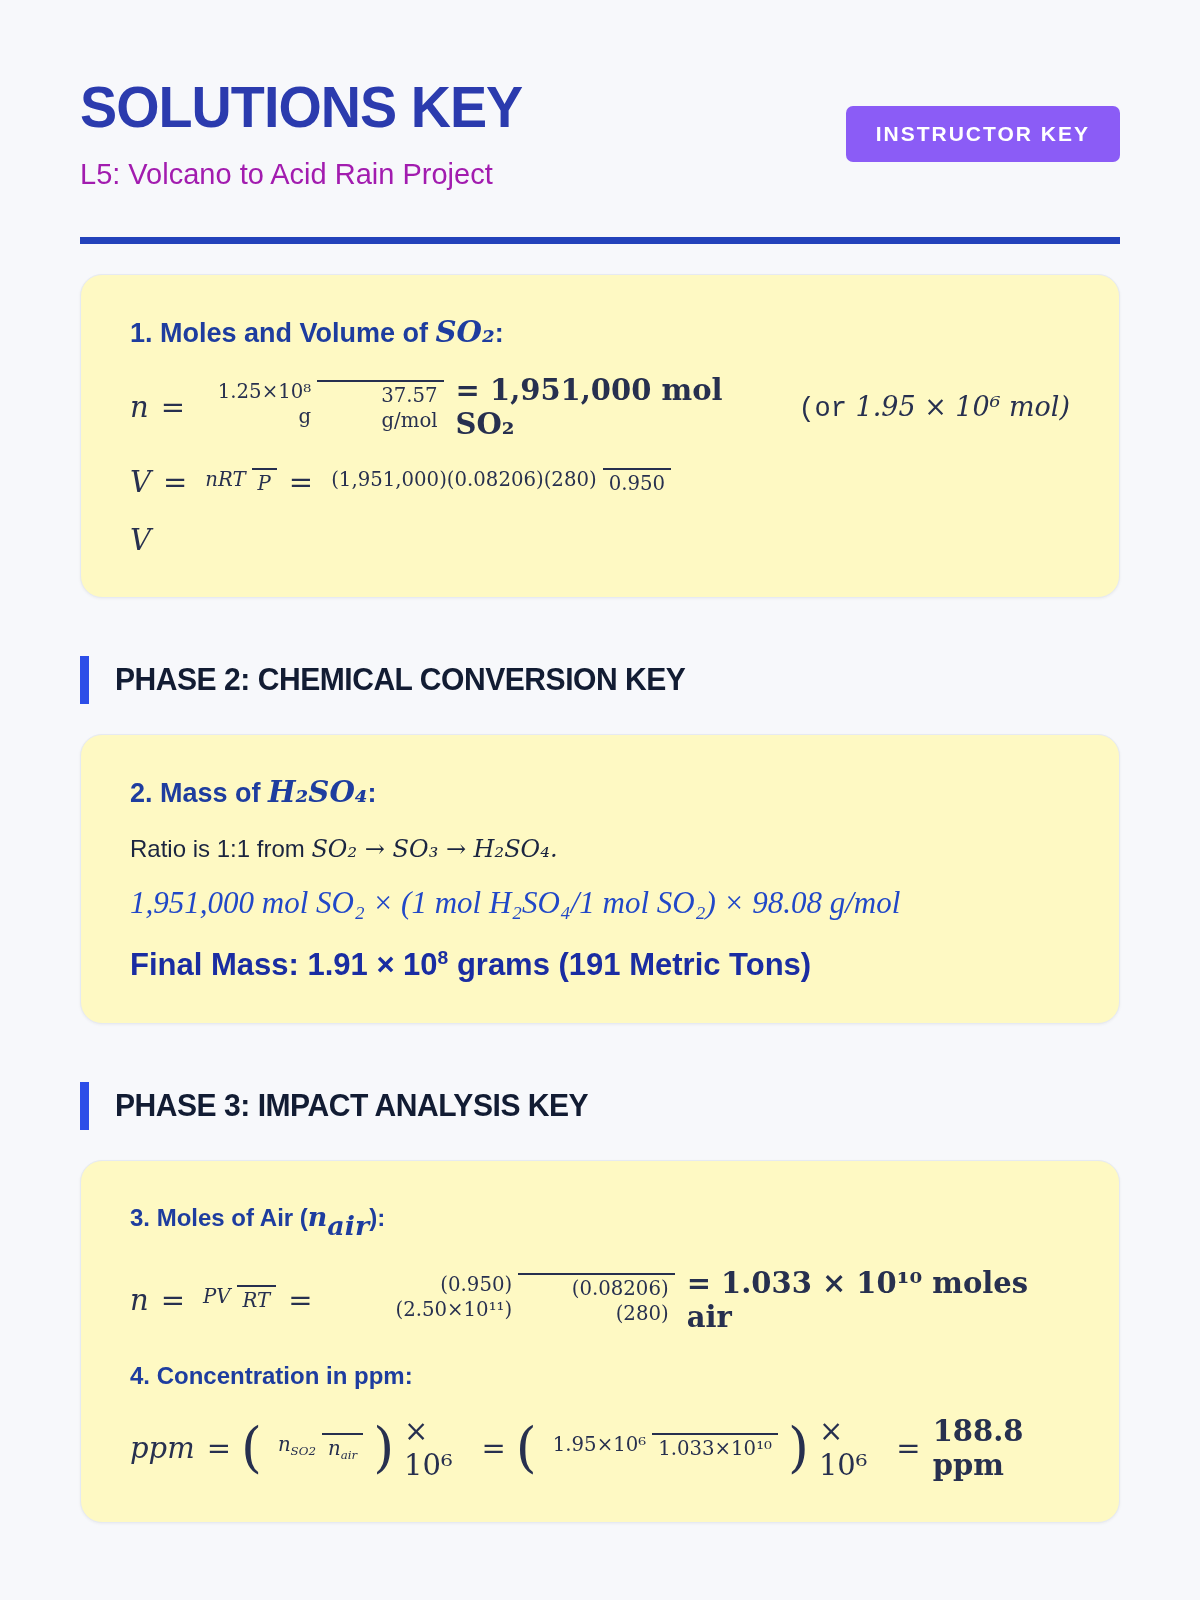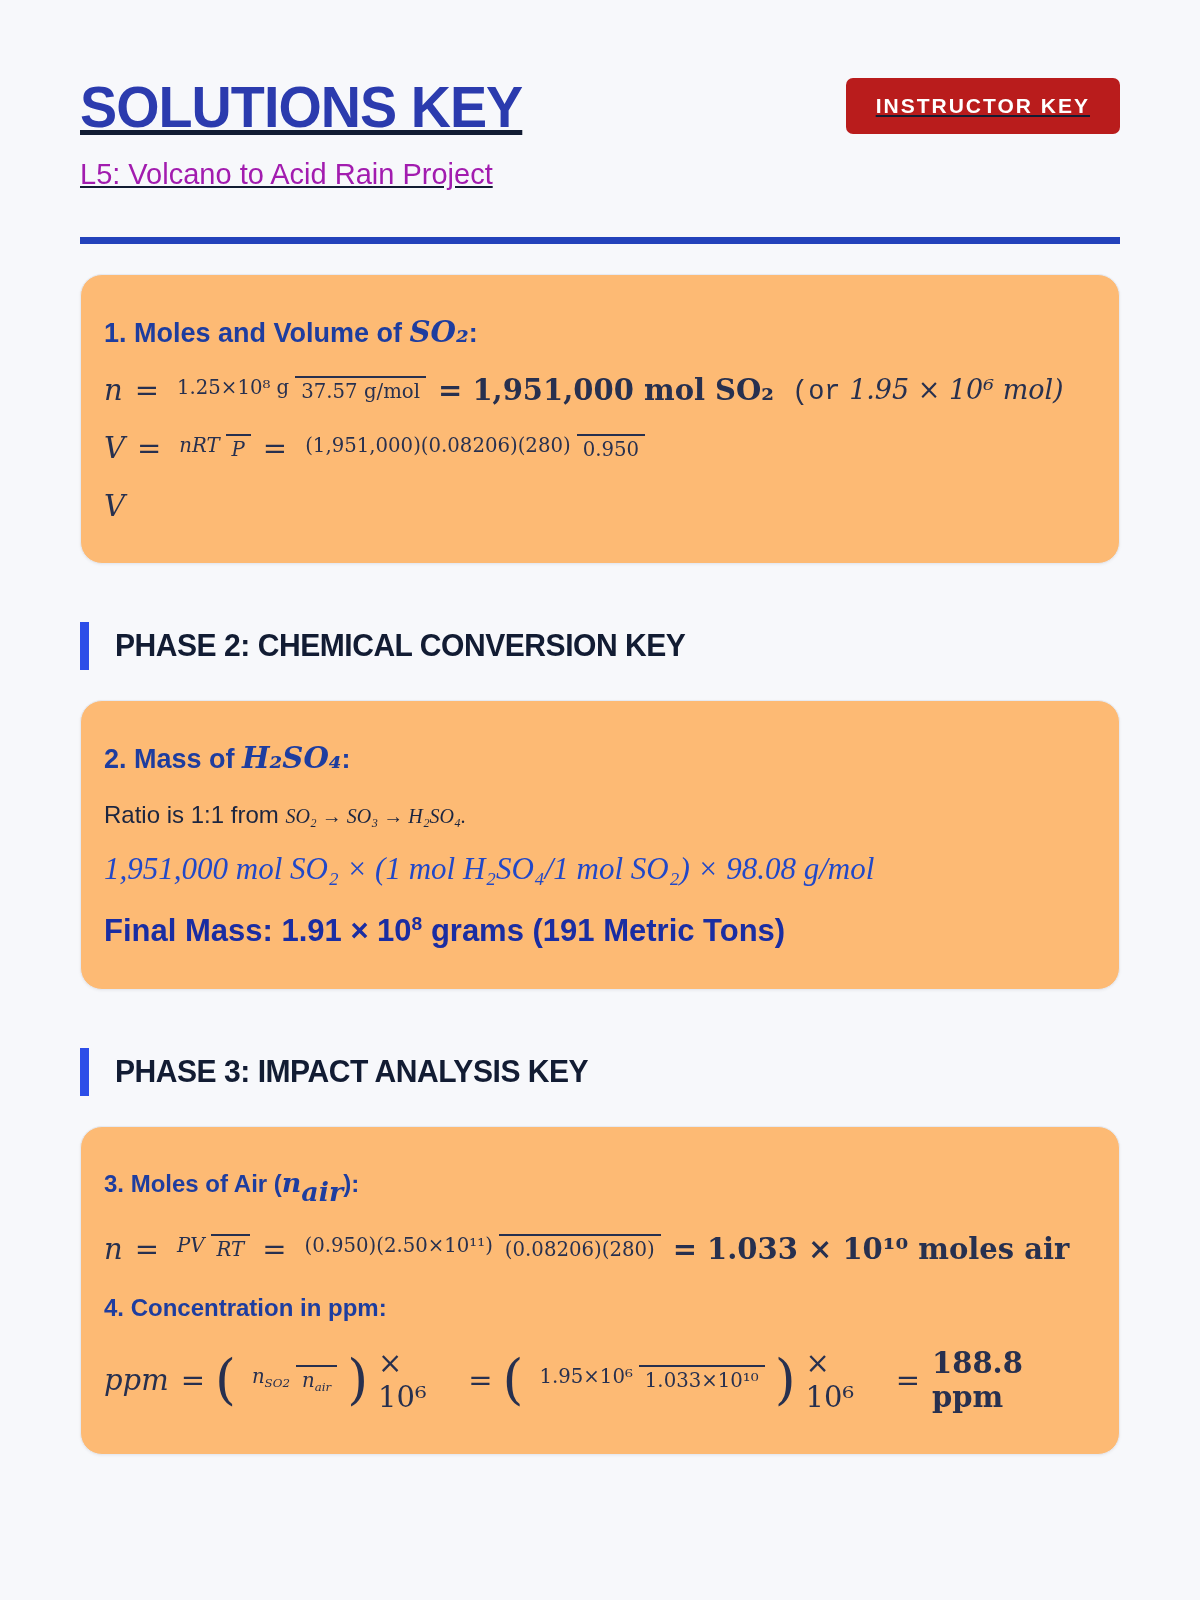--- a/index.html
+++ b/index.html
@@ -5,47 +5,47 @@
   * { margin:0; padding:0; box-sizing:border-box; }
   html,body { width:1200px; height:1600px; overflow:hidden; }
   body {
     background:#f7f8fb;
     font-family:"Liberation Sans","DejaVu Sans",sans-serif;
     color:#121c33;
   }
   .page { padding:78px 80px 0 80px; }
 
   
-  .header { display:flex; justify-content:space-between; align-items:flex-start;text-decoration:underline; }
+  .header { display:flex; justify-content:space-between; align-items:center; }
   .doc-title {
     font-size:58px; font-weight:900; letter-spacing:-1px;
     color:#2b3bae; line-height:1.0;
     transform:scaleX(0.96); transform-origin:left;
   }
   .subtitle { margin-top:22px; font-size:29px; color:#a21caf; }
   .badge {
-    background:#b91c1c; color:#ffffff; border:none; cursor:pointer;
+    background:#8b5cf6; color:#ffffff; border:none; cursor:pointer;
     font-family:"Liberation Sans","DejaVu Sans",sans-serif;
     font-size:21px; font-weight:700; letter-spacing:2px;
     padding:16px 30px; border-radius:7px; margin-bottom:2px;
   }
   .divider { margin-top:46px; height:7px; background:#2342bb; border:none; }
 
   
   .section-head { display:flex; align-items:center; gap:26px; margin-top:58px; }
   .accent-bar { width:9px; height:48px; background:#2d4ee8; flex:0 0 auto; }
   .section-title {
     font-size:31px; font-weight:800; color:#121c33; letter-spacing:-0.5px;
     transform:scaleX(0.97); transform-origin:left; white-space:nowrap;
   }
 
   .card {
-    margin-top:30px; background:#fdba74;
+    margin-top:30px; background:#fef9c3;
     border:1px solid #e6eaf2; border-radius:22px;
-    padding:40px 23px; box-shadow:0 1px 3px rgba(16,24,40,0.05);
+    padding:40px 49px; box-shadow:0 1px 3px rgba(16,24,40,0.05);
   }
 
   .card-title { font-size:27px; font-weight:800; color:#1e3d9f; }
   .card-title .formula { font-size:1.08em; }
 
   
   .serif { font-family:"DejaVu Serif","Liberation Serif",serif; }
   .it { font-style:italic; }
   .bold { font-weight:700; }
   .mono { font-family:Liberation Mono, monospace; }
@@ -56,21 +56,21 @@
     font-size:29px; color:#27304f; margin-top:24px;
   }
   .frac { display:inline-flex; flex-direction:row; text-align:right; font-size:0.68em; line-height:1.25; }
   .frac .num { display:block; padding:0 6px 2px 6px; }
   .frac .den { display:block; border-top:2px solid currentColor; padding:2px 6px 0 6px; }
   .subsc { font-size:0.60em; vertical-align:-0.35em; letter-spacing:0; }
   .bigp { font-size:1.85em; font-weight:400; line-height:0.9; margin:0 -2px; }
   .note { font-size:0.93em; margin-left:6px; white-space:nowrap; }
 
   .ratio-line { margin-top:26px; font-size:24px; color:#1b2540; }
-  .ratio-line .serif { font-size:20px;font-family:Liberation Serif, serif; }
+  .ratio-line .serif { font-size:24px; }
 
   .conversion-line {
     margin-top:22px; font-family:Liberation Serif, serif;
     font-style:italic; font-size:31px; color:#2148c8; white-space:nowrap;
   }
   .final-line { margin-top:26px; font-size:31px; font-weight:800; color:#1a2da2; }
   .final-line sup { font-size:0.62em; }
 
   .sub-q { margin-top:28px; font-size:24px; font-weight:800; color:#1e3d9f; }
   .sub-q .serif { font-size:1.12em; }

